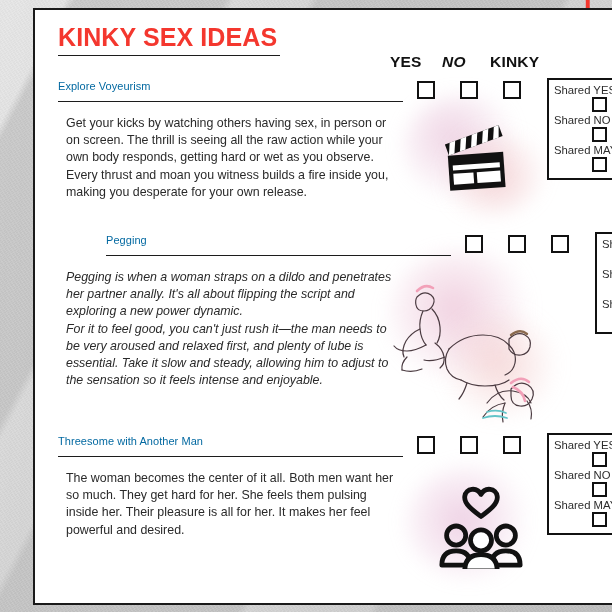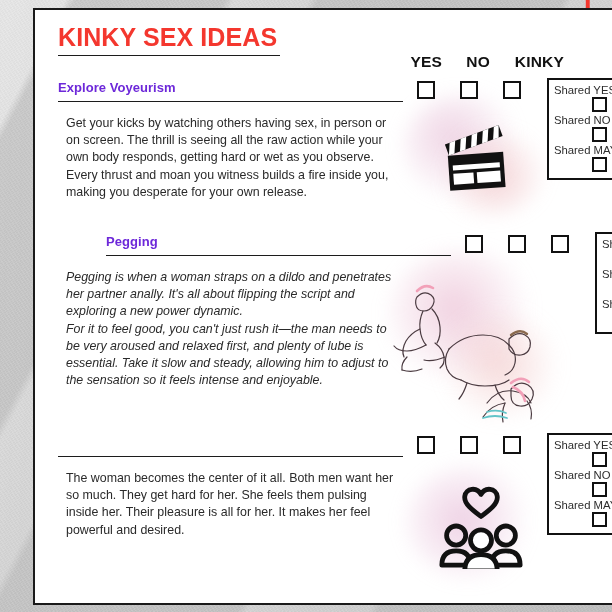--- a/index.html
+++ b/index.html
@@ -118,42 +118,42 @@
     position: absolute;
     top: 43px;
     left: 355px;
     width: 180px;
     display: flex;
     font-weight: 800;
     font-size: 15.5px;
     color: #111;
     letter-spacing: .2px;
   }
-  #col-headers .col-head { text-align: right; }
+  #col-headers .col-head { text-align: left; }
   .ch-yes   { width: 52px; }
-  .ch-no    { width: 48px; }
+  .ch-no    { width: 48px; font-style: italic; }
   .ch-maybe { width: 74px; }
 
   
   .section {
     position: absolute;
     left: 0;
     width: 100%;
   }
   .sec-head-row {
     position: relative;
     height: 26px;
   }
   .sec-title {
     position: absolute;
     left: 23px;
     top: 0px;
-    font-size: 13px;
-    font-weight: 700;
-    color: #6d28d9;
+    font-size: 11px;
+    font-weight: 400;
+    color: #0369a1;
     letter-spacing: .05px;
     white-space: nowrap;
   }
   .sec-rule {
     position: absolute;
     left: 23px;
     top: 21px;
     width: 345px;
     border-bottom: 1.5px solid #1c1c1c;
   }
@@ -375,20 +375,21 @@
           <g fill="none" stroke="#63c4c8" stroke-width="1.8" stroke-linecap="round">
             <path d="M96 139 q12 -4 24 0"></path>
             <path d="M100 133 q10 -3 19 1"></path>
           </g>
         </svg>
       </div>
     </div>
 
     <div class="section" style="top:425px;">
       <div class="sec-head-row">
+        <div class="sec-title">Threesome with Another Man</div>
         <div class="sec-rule"></div>
 
         <div class="cb-row">
           <div class="cb-cell c1">
             <span class="checkbox"></span>
           </div>
           <div class="cb-cell c2">
             <span class="checkbox"></span>
           </div>
           <div class="cb-cell c3">

